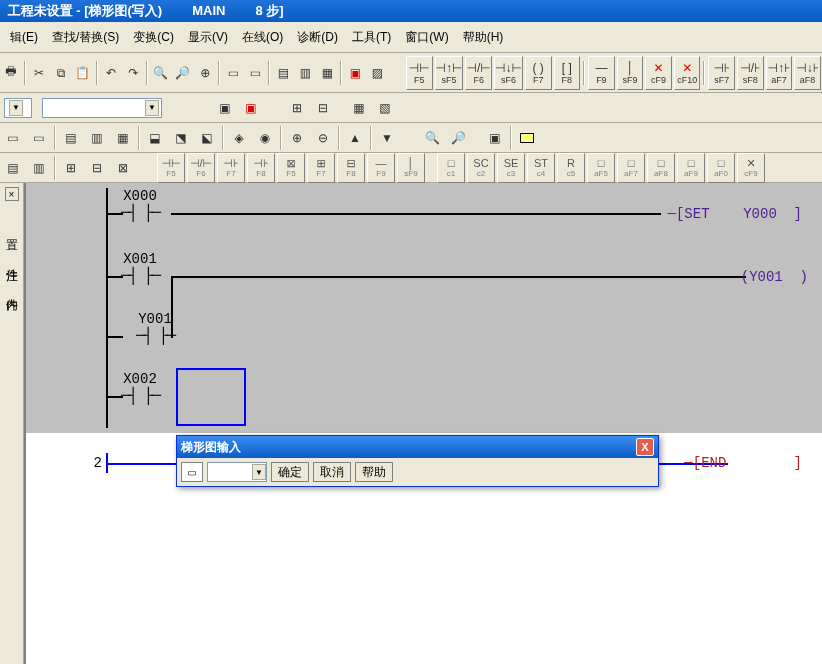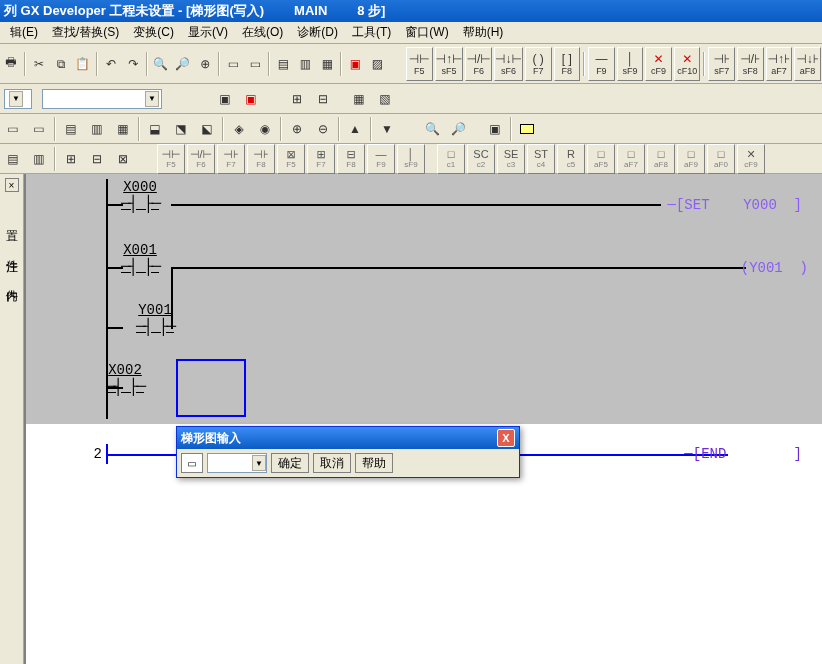--- a/index.html
+++ b/index.html
@@ -1,60 +1,60 @@
 <!DOCTYPE html>
 <html><head>
 <meta charset="utf-8">
 <style>
   * { box-sizing: border-box; margin: 0; padding: 0; }
   body { font-family: "SimSun", "MS Sans Serif", sans-serif; font-size: 12px; background: #ece9d8; width: 822px; height: 664px; overflow: hidden; position: relative; }
   .titlebar { background: linear-gradient(to bottom, #1e72d8, #0a5bc4); color: #fff; height: 22px; line-height: 22px; padding-left: 4px; font-size: 13px; font-weight: bold; display: flex; align-items: center; }
   .titlebar .spacer { display:inline-block; width: 30px; }
-  .menubar { background: #ece9d8; height: 22px; display: flex; align-items: center; padding-left: 4px; gap: 2px; border-bottom: 1px solid #aca899; }
+  .menubar { background: #ece9d8; height: 31px; display: flex; align-items: center; padding-left: 4px; gap: 2px; border-bottom: 1px solid #aca899; }
   .menubar span { padding: 2px 6px; cursor: default; }
   .tbtn { width: 24px; height: 24px; border: 1px solid #ece9d8; display: inline-flex; align-items: center; justify-content: center; font-size: 12px; color: #333; margin: 0 1px; background: #ece9d8; position: relative; }
   .sep { width: 6px; height: 24px; border-left: 1px solid #aca899; border-right: 1px solid #fff; margin: 0 2px; width:2px; }
   .bigbtn { width: 32px; height: 34px; border: 1px solid #fff; border-right-color:#808080; border-bottom-color:#808080; display: inline-flex; flex-direction: column; align-items: center; justify-content: center; font-size: 9px; color: #333; margin: 0 1px; background: #ece9d8; }
   .bigbtn .glyph { font-size: 12px; height: 14px; }
   .bigbtn .lbl { font-size: 9px; line-height: 10px; }
   .row2 { background:#ece9d8; height: 30px; display:flex; align-items:center; border-bottom:1px solid #aca899; padding-left:4px; }
   .combo { height: 20px; border: 1px solid #7f9db9; background: #fff; display: inline-flex; align-items: center; padding: 0 2px; }
   .combo .arrow { width: 14px; height: 16px; background: #ece9d8; border: 1px solid #aca899; display:flex; align-items:center; justify-content:center; font-size:8px; margin-left:2px;}
   .workspace { display: flex; height: 500px; }
   .sidepanel { width: 24px; background: #ece9d8; border-right: 1px solid #aca899; display: flex; flex-direction: column; align-items: center; padding-top: 4px; }
   .sidepanel .close { width:14px; height:14px; border:1px solid #808080; font-size:10px; display:flex; align-items:center; justify-content:center; margin-bottom:20px; }
   .sidepanel .vlabel { writing-mode: vertical-rl; font-size:12px; margin: 8px 0; color:#000; }
   .ladder-area { flex: 1; background: #fff; position: relative; border-left: 2px solid #808080; overflow:hidden; }
   .gray-rung { background: #c0c0c0; position: absolute; left: 0; right: 0; }
   .rung-line { position:absolute; height:2px; background:#000; }
-  .contact { position:absolute; font-family: "Courier New", monospace; font-size: 14px; color:#000; text-align:center;text-decoration:underline; }
+  .contact { position:absolute; font-family: "Courier New", monospace; font-size: 14px; color:#000; text-align:center; }
   .contact .sym { font-size: 16px; letter-spacing: -2px; }
-  .coil { position:absolute; font-family:"Courier New", monospace; font-size:14px; color:#8b5cf6; }
+  .coil { position:absolute; font-family:"Courier New", monospace; font-size:14px; color:#4c1d95; }
   .selbox { position:absolute; border:2px solid #0000ff; background: transparent; }
   .stepnum { position:absolute; font-family:"Courier New", monospace; font-size:14px; color:#000; right: calc(100% - 78px); text-align:right; width:20px;}
-  .dialog { position:absolute; width:344px; border:1px solid #0831d9; background:#ece9d8; box-shadow: 2px 2px 6px rgba(0,0,0,0.4); }
+  .dialog { position:absolute; width:483px; border:1px solid #0831d9; background:#ece9d8; box-shadow: 2px 2px 6px rgba(0,0,0,0.4); }
   .dialog .dtitle { background: linear-gradient(to bottom, #3b8df5, #0a5bc4); color:#fff; height:22px; display:flex; align-items:center; padding:0 4px; font-size:12px; font-weight:bold; justify-content:space-between; }
   .dialog .dclose { width:18px; height:18px; background:#e35e4f; border:1px solid #fff; color:#fff; display:flex; align-items:center; justify-content:center; font-weight:bold; border-radius:2px; font-size:11px;}
   .dialog .dbody { padding:4px; display:flex; align-items:center; gap:4px; }
   .dialog .dicon { width:22px; height:20px; border:1px solid #808080; background:#fff; display:flex; align-items:center; justify-content:center; font-size:10px;}
   .dialog .dcombo { width:60px; height:20px; border:1px solid #7f9db9; background:#fff; display:flex; align-items:center; justify-content:flex-end; }
   .dialog .dcombo .arrow { width:14px; height:16px; background:#ece9d8; border:1px solid #aca899; font-size:8px; display:flex; align-items:center; justify-content:center;}
   .dialog .dinput { flex:1; height:20px; border:1px solid #7f9db9; background:#fff; padding:0 4px; font-family:"Courier New",monospace; font-size:13px; }
   .dialog .dbtn { height:20px; padding:0 6px; border:1px solid #808080; background:#ece9d8; font-size:12px; }
   .toolbar-row3 { display:flex; align-items:center; background:#ece9d8; border-bottom:1px solid #aca899; padding:2px 0; height:40px;}
   .toolbar-row4, .row5 { display:flex; align-items:center; background:#ece9d8; border-bottom:1px solid #aca899; padding:2px 0; height:30px;}
   .smallbtn { width:28px; height:30px; border:1px solid #fff; border-right-color:#808080; border-bottom-color:#808080; display:inline-flex; flex-direction:column; align-items:center; justify-content:center; font-size:8px; color:#808080; margin:0 1px; }
   .smallbtn .g { font-size:11px; height:12px; color:#555;}
   .yellowbox { background:#ffff80; border:1px solid #000; width:14px; height:10px;}
 </style>
 </head>
 <body>
 
 <div class="titlebar">
-  <span>列 GX Developer</span>&nbsp;
+  &nbsp;
   <span>工程未设置</span>&nbsp;-&nbsp;
   <span>[梯形图(写入)</span>
   <span class="spacer"></span>
   <span>MAIN</span>
   <span class="spacer"></span>
   <span>8 步]</span>
 </div>
 
 <div class="menubar">
   <span>辑(E)</span>
@@ -332,30 +332,30 @@
       <span>(Y001</span>&nbsp;&nbsp;)
     </div>
 
     <div class="contact" style="left:110px; top:128px;">
       <div>Y001</div>
       <div class="sym">─┤&nbsp;├─</div>
     </div>
     <div class="rung-line" style="left:82px; top:153px; width:15px;"></div>
     <div style="position:absolute; left:145px; top:93px; width:2px; height:62px; background:#000;"></div>
 
-    <div class="contact" style="left:80px; top:188px;">
+    <div class="contact" style="left:95px; top:188px;">
       <div>X002</div>
       <div class="sym">─┤&nbsp;├─</div>
     </div>
     <div class="rung-line" style="left:82px; top:213px; width:15px;"></div>
     <div class="selbox" style="left:150px; top:185px; width:70px; height:58px;"></div>
 
     <div class="stepnum" style="top:272px; left:56px;">2</div>
     <div class="rung-line" style="left:82px; top:280px; width:620px; background:#0000ff;"></div>
-    <div class="coil" style="right:20px; top:272px; color:#6d28d9;">
+    <div class="coil" style="right:20px; top:272px; color:#b91c1c;">
       ─[<span>END</span>&nbsp;&nbsp;&nbsp;&nbsp;&nbsp;&nbsp;&nbsp;&nbsp;]
     </div>
 
     <div class="dialog" style="left:150px; top:252px;">
       <div class="dtitle">
         <span>梯形图输入</span>
         <div class="dclose">X</div>
       </div>
       <div class="dbody">
         <div class="dicon">▭</div>

